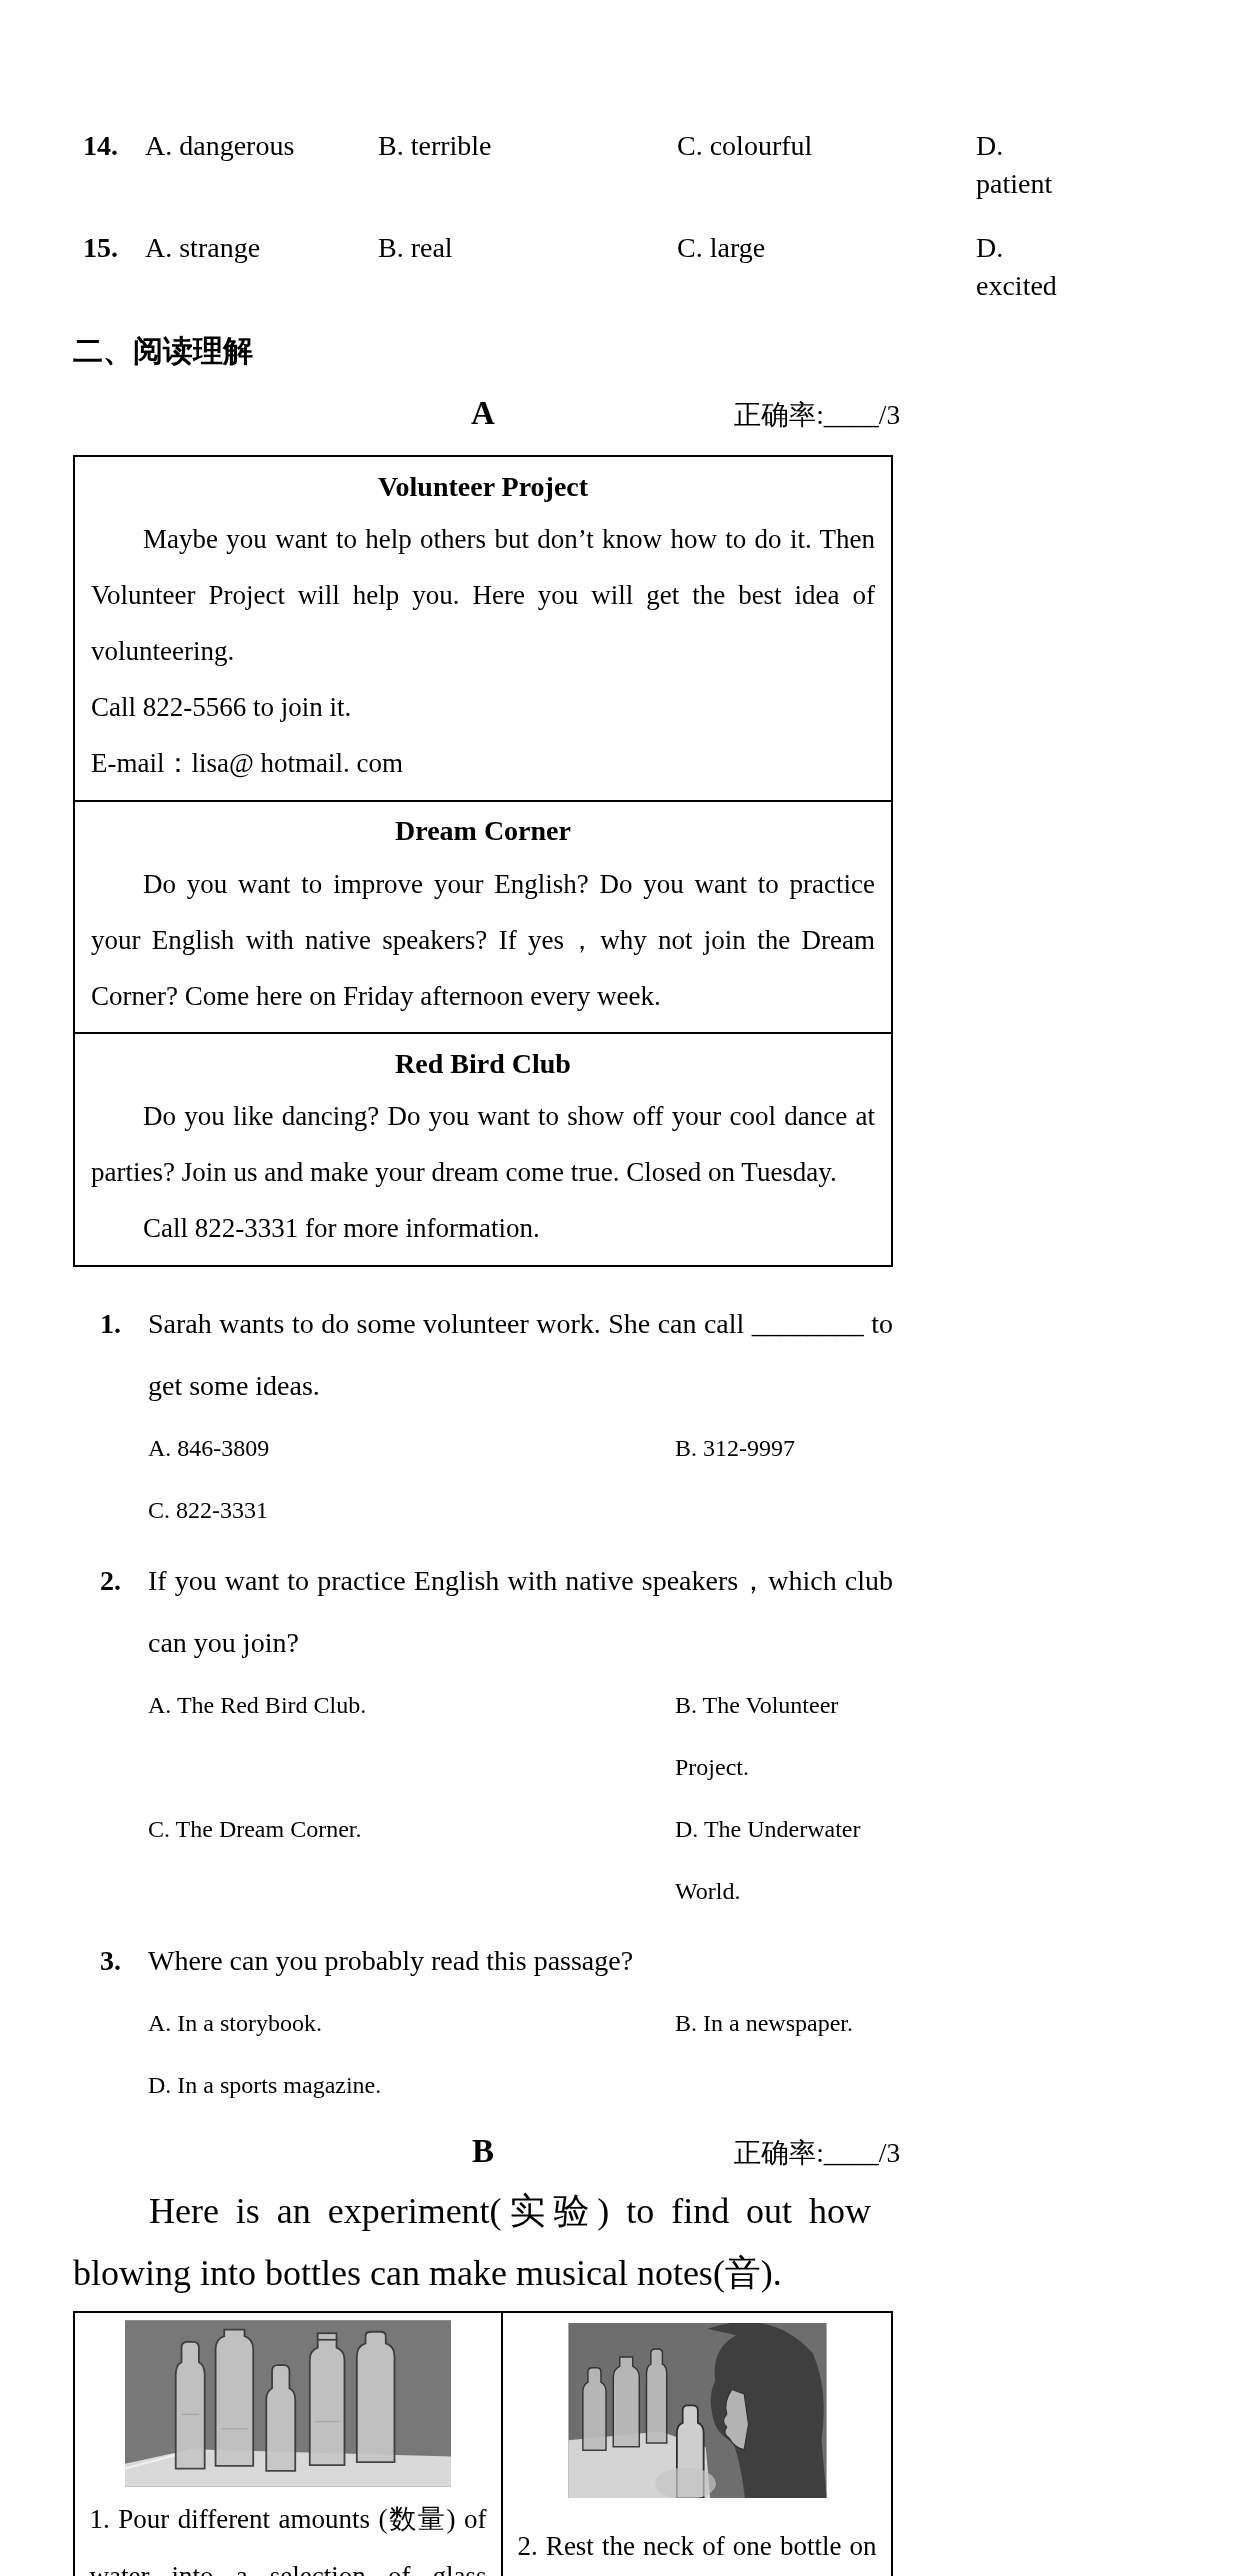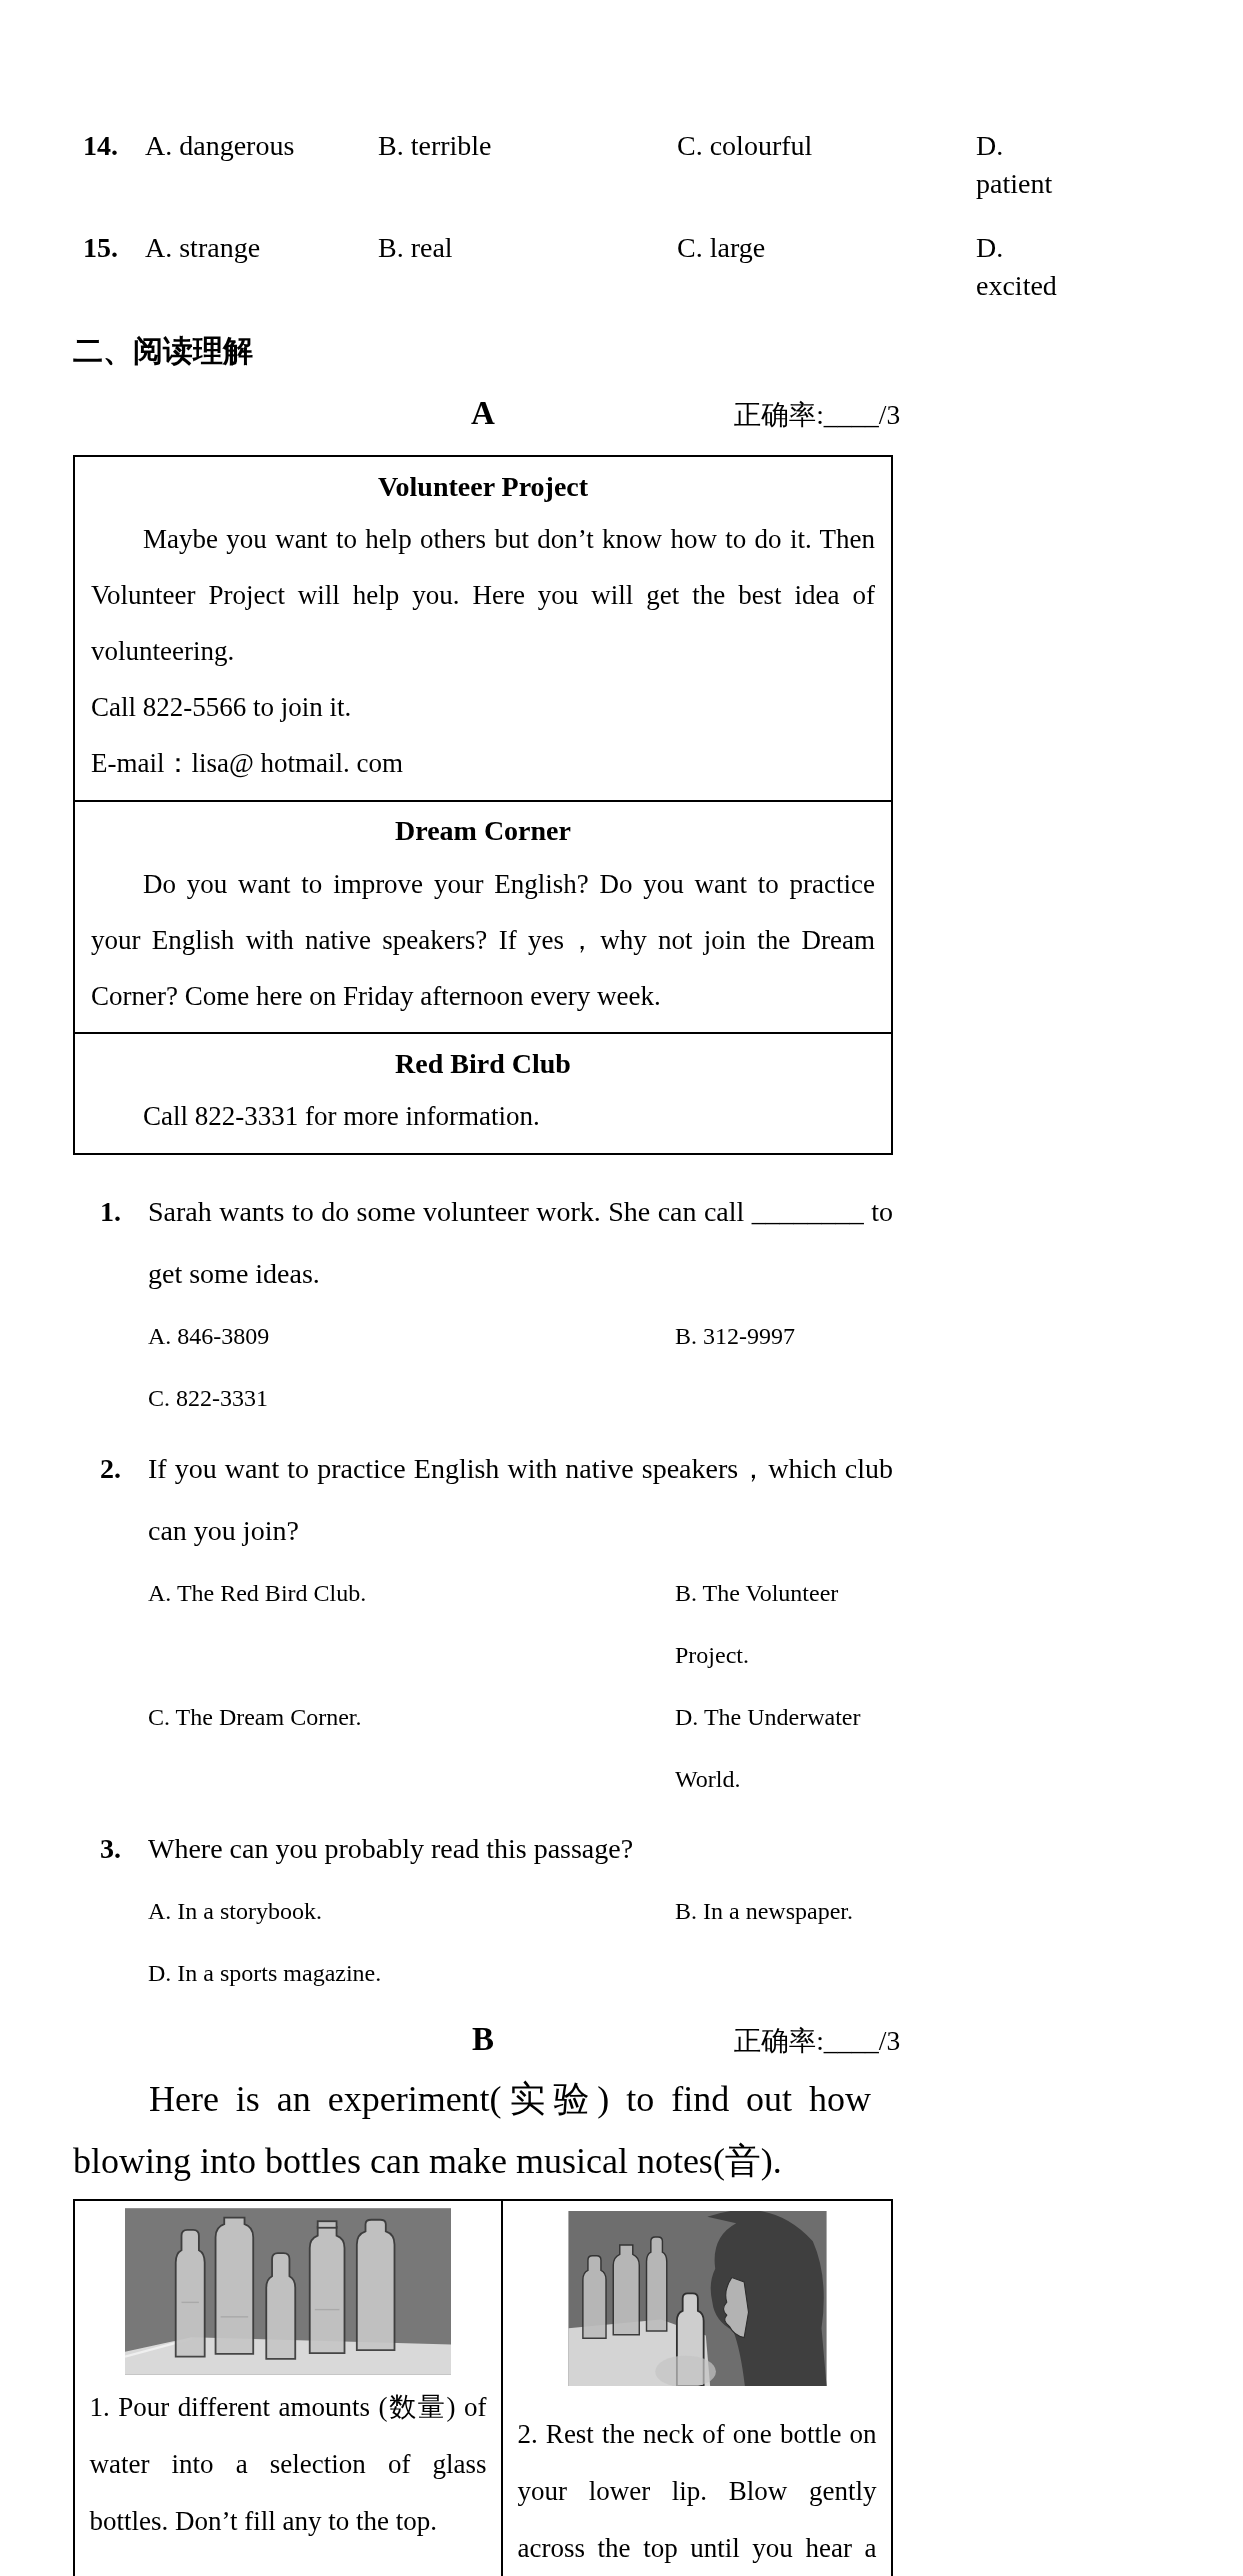--- a/index.html
+++ b/index.html
@@ -83,20 +83,21 @@
       <p class="indent">Maybe you want to help others but don’t know how to do it. Then Volunteer Project will help you. Here you will get the best idea of volunteering.</p>
       <p>Call 822-5566 to join it.</p>
       <p>E-mail：lisa@ hotmail. com</p>
     </section>
     <section class="cell">
       <h3>Dream Corner</h3>
       <p class="indent">Do you want to improve your English? Do you want to practice your English with native speakers? If yes，why not join the Dream Corner? Come here on Friday afternoon every week.</p>
     </section>
     <section class="cell">
       <h3>Red Bird Club</h3>
+      <p class="indent">Do you like dancing? Do you want to show off your cool dance at parties? Join us and make your dream come true. Closed on Tuesday.</p>
       <p class="indent">Call 822-3331 for more information.</p>
     </section>
   </div>
 
   <div class="questions">
 
     <div class="question">
       <p class="qline"><span class="qnum">1.</span><span>Sarah wants to do some volunteer work. She can call ________ to get some ideas.</span></p>
       <div class="opts">
         <span>A. 846-3809</span>

